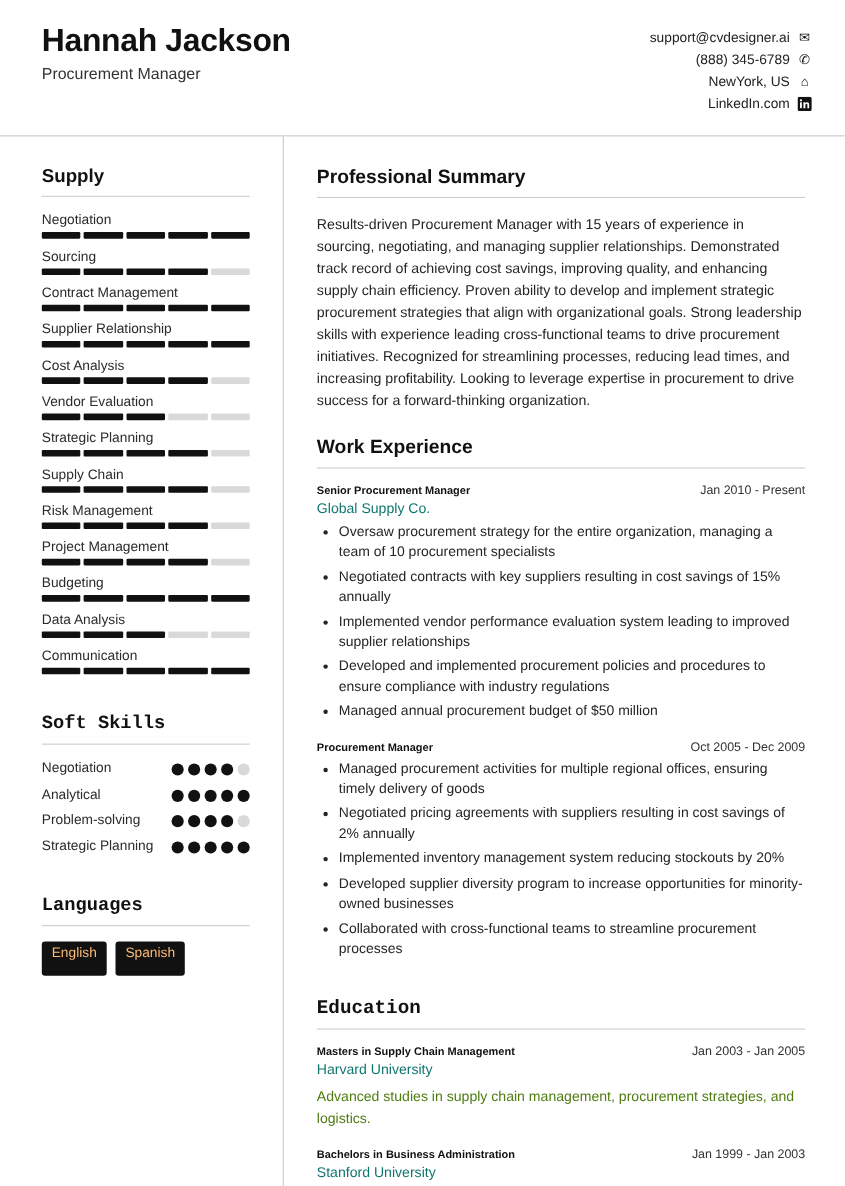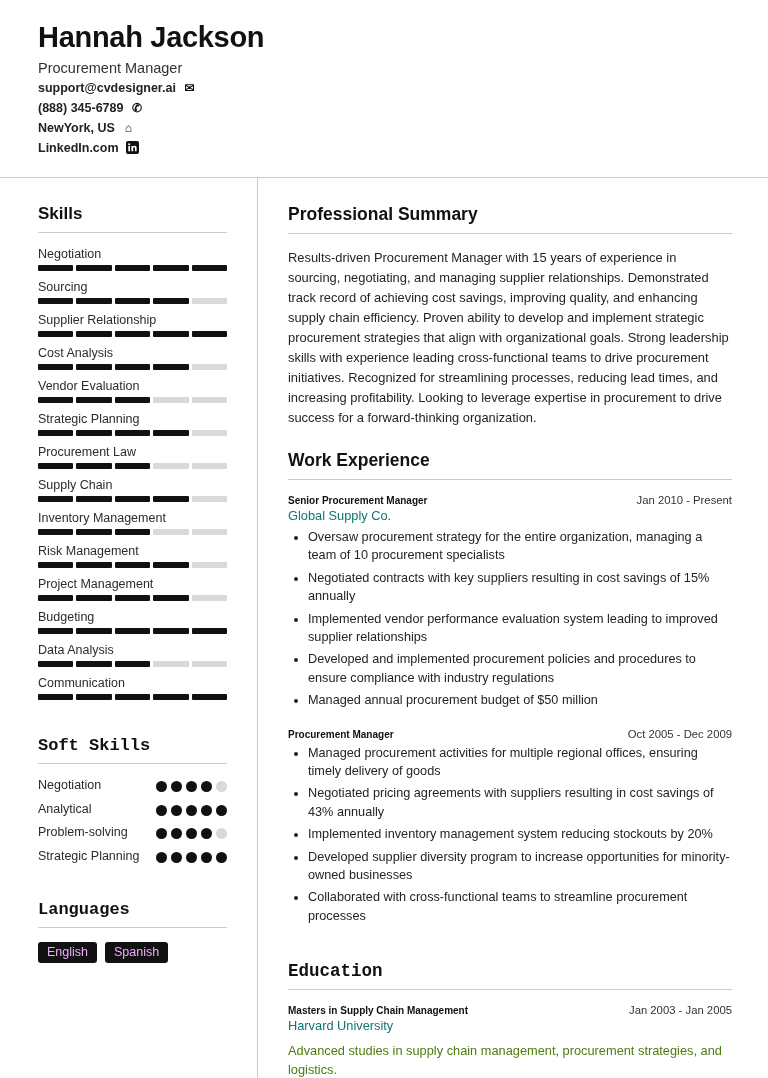--- a/index.html
+++ b/index.html
@@ -18,21 +18,20 @@
     background: #fff;
   }
 
   
   .header {
     display: flex;
     align-items: flex-start;
     justify-content: space-between;
     padding: 22px 30px 16px 38px;
     border-bottom: 1px solid #c9c9c9;
-    flex-direction: column;
   }
   .name {
     font-size: 29px;
     font-weight: bold;
     letter-spacing: -0.3px;
     line-height: 1.1;
     margin: 0 0 6px 0;
     color: #111;
   }
   .role {
@@ -41,26 +40,25 @@
     margin: 0;
   }
   .contact {
     text-align: right;
     font-size: 12.5px;
     color: #222;
     padding-top: 5px;
   }
   .contact-row {
     display: flex;
-    justify-content: flex-start;
+    justify-content: flex-end;
     align-items: center;
     gap: 7px;
     margin-bottom: 6px;
     white-space: nowrap;
-    font-weight: bold;
   }
   .contact-row .ico {
     width: 13px;
     height: 13px;
     display: inline-flex;
     align-items: center;
     justify-content: center;
     font-size: 12px;
     line-height: 1;
     color: #111;
@@ -137,23 +135,23 @@
     width: 11px; height: 11px;
     border-radius: 50%;
     background: #d9d9d9;
   }
   .dot.on { background: #111111; }
 
   
   .langs { display: flex; gap: 8px; flex-wrap: wrap; }
   .lang-chip {
     background: #111111;
-    color: #f0abfc;
+    color: #fdba74;
     font-size: 12.5px;
-    padding: 4px 9px 4px 9px;
+    padding: 4px 9px 15px 9px;
     border-radius: 3px;
     line-height: 1;
   }
 
   
   .summary {
     font-size: 12.9px;
     line-height: 1.55;
     color: #242424;
     margin: 4px 0 22px 0;
@@ -233,21 +231,21 @@
             </svg>
           </span>
         </div>
       </div>
   </div>
 
   <div class="body">
 
     <div class="left">
 
-      <div class="sec-title">Skills</div>
+      <div class="sec-title">Supply</div>
       <div class="rule"></div>
       <div id="skills-list">
           <div class="skill">
             <div class="skill-name">Negotiation</div>
             <div class="bar">
               <div class="seg on"></div>
               <div class="seg on"></div>
               <div class="seg on"></div>
               <div class="seg on"></div>
               <div class="seg on"></div>
@@ -257,20 +255,30 @@
             <div class="skill-name">Sourcing</div>
             <div class="bar">
               <div class="seg on"></div>
               <div class="seg on"></div>
               <div class="seg on"></div>
               <div class="seg on"></div>
               <div class="seg"></div>
             </div>
           </div>
           <div class="skill">
+            <div class="skill-name">Contract Management</div>
+            <div class="bar">
+              <div class="seg on"></div>
+              <div class="seg on"></div>
+              <div class="seg on"></div>
+              <div class="seg on"></div>
+              <div class="seg on"></div>
+            </div>
+          </div>
+          <div class="skill">
             <div class="skill-name">Supplier Relationship</div>
             <div class="bar">
               <div class="seg on"></div>
               <div class="seg on"></div>
               <div class="seg on"></div>
               <div class="seg on"></div>
               <div class="seg on"></div>
             </div>
           </div>
           <div class="skill">
@@ -297,46 +305,26 @@
             <div class="skill-name">Strategic Planning</div>
             <div class="bar">
               <div class="seg on"></div>
               <div class="seg on"></div>
               <div class="seg on"></div>
               <div class="seg on"></div>
               <div class="seg"></div>
             </div>
           </div>
           <div class="skill">
-            <div class="skill-name">Procurement Law</div>
-            <div class="bar">
-              <div class="seg on"></div>
-              <div class="seg on"></div>
-              <div class="seg on"></div>
-              <div class="seg"></div>
-              <div class="seg"></div>
-            </div>
-          </div>
-          <div class="skill">
             <div class="skill-name">Supply Chain</div>
             <div class="bar">
               <div class="seg on"></div>
               <div class="seg on"></div>
               <div class="seg on"></div>
               <div class="seg on"></div>
-              <div class="seg"></div>
-            </div>
-          </div>
-          <div class="skill">
-            <div class="skill-name">Inventory Management</div>
-            <div class="bar">
-              <div class="seg on"></div>
-              <div class="seg on"></div>
-              <div class="seg on"></div>
-              <div class="seg"></div>
               <div class="seg"></div>
             </div>
           </div>
           <div class="skill">
             <div class="skill-name">Risk Management</div>
             <div class="bar">
               <div class="seg on"></div>
               <div class="seg on"></div>
               <div class="seg on"></div>
               <div class="seg on"></div>
@@ -462,21 +450,21 @@
               <li>Managed annual procurement budget of $50 million</li>
             </ul>
           </div>
           <div class="block">
             <div class="block-head">
               <div class="job-title">Procurement Manager</div>
               <div class="dates">Oct 2005 - Dec 2009</div>
             </div>
             <ul class="bullets">
               <li>Managed procurement activities for multiple regional offices, ensuring timely delivery of goods</li>
-              <li>Negotiated pricing agreements with suppliers resulting in cost savings of 43% annually</li>
+              <li>Negotiated pricing agreements with suppliers resulting in cost savings of 2% annually</li>
               <li>Implemented inventory management system reducing stockouts by 20%</li>
               <li>Developed supplier diversity program to increase opportunities for minority-owned businesses</li>
               <li>Collaborated with cross-functional teams to streamline procurement processes</li>
             </ul>
           </div>
         </div>
 
       <div class="sec-title right-title mt18">Education</div>
       <div class="rule"></div>
       <div id="education-list">

